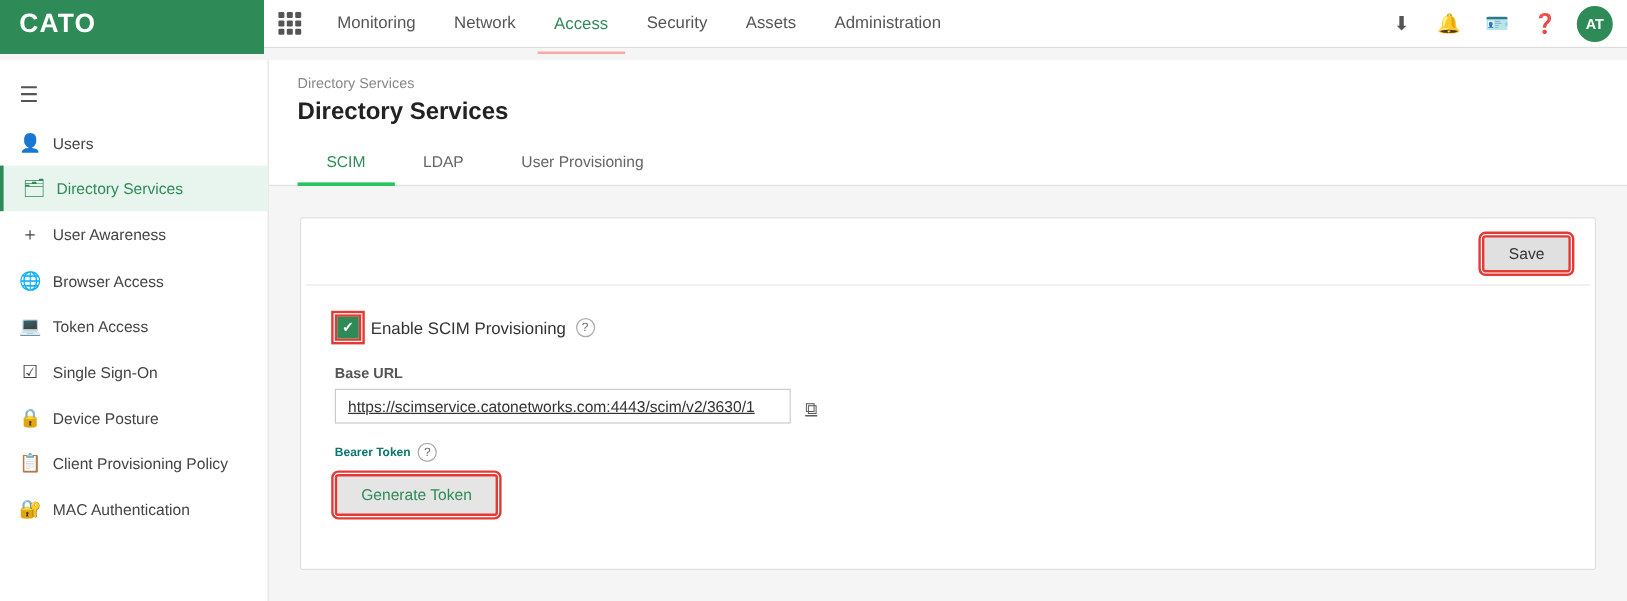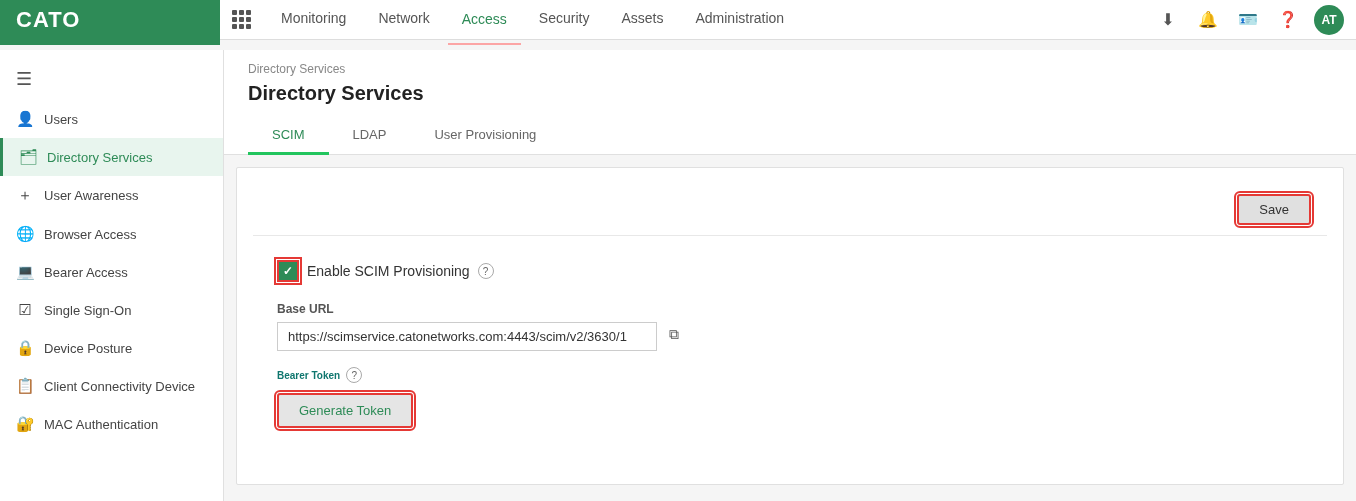--- a/index.html
+++ b/index.html
@@ -171,23 +171,23 @@
       margin-bottom: -1px;
     }
     .tab.active {
       color: #2e8b57;
       border-bottom: 3px solid #22c55e;
       font-weight: 500;
     }
 
     
     .content-body {
-      padding: 16px;
+      padding: 4px;
       background: #fff;
-      margin: 12px;
+      margin: 26px;
       border: 1px solid #e0e0e0;
       border-radius: 2px;
     }
     .content-toolbar {
       display: flex;
       justify-content: flex-end;
       padding: 10px 16px;
       border-bottom: 1px solid #e8e8e8;
     }
     .save-btn {
@@ -253,22 +253,23 @@
       margin-bottom: 16px;
     }
     .field-label {
       font-size: 12px;
       font-weight: 600;
       color: #555;
       margin-bottom: 6px;
     }
     .field-row {
       display: flex;
-      align-items: flex-start;
+      align-items: flex-end;
       gap: 8px;
+      text-decoration: underline;
     }
     .url-input {
       border: 1px solid #ccc;
       padding: 6px 10px;
       font-size: 13px;
       color: #333;
       background: #fff;
       width: 380px;
       outline: none;
     }
@@ -358,33 +359,33 @@
     <div class="sidebar-item">
       <span class="sidebar-icon">＋</span>
       <span>User Awareness</span>
     </div>
     <div class="sidebar-item">
       <span class="sidebar-icon">🌐</span>
       <span>Browser Access</span>
     </div>
     <div class="sidebar-item">
       <span class="sidebar-icon">💻</span>
-      <span>Bearer Access</span>
+      <span>Token Access</span>
     </div>
     <div class="sidebar-item">
       <span class="sidebar-icon">☑</span>
       <span>Single Sign-On</span>
     </div>
     <div class="sidebar-item">
       <span class="sidebar-icon">🔒</span>
       <span>Device Posture</span>
     </div>
     <div class="sidebar-item">
       <span class="sidebar-icon">📋</span>
-      <span>Client Connectivity Device</span>
+      <span>Client Provisioning Policy</span>
     </div>
     <div class="sidebar-item">
       <span class="sidebar-icon">🔐</span>
       <span>MAC Authentication</span>
     </div>
   </aside>
 
   <main class="main-content">
 
     <div class="content-header">

